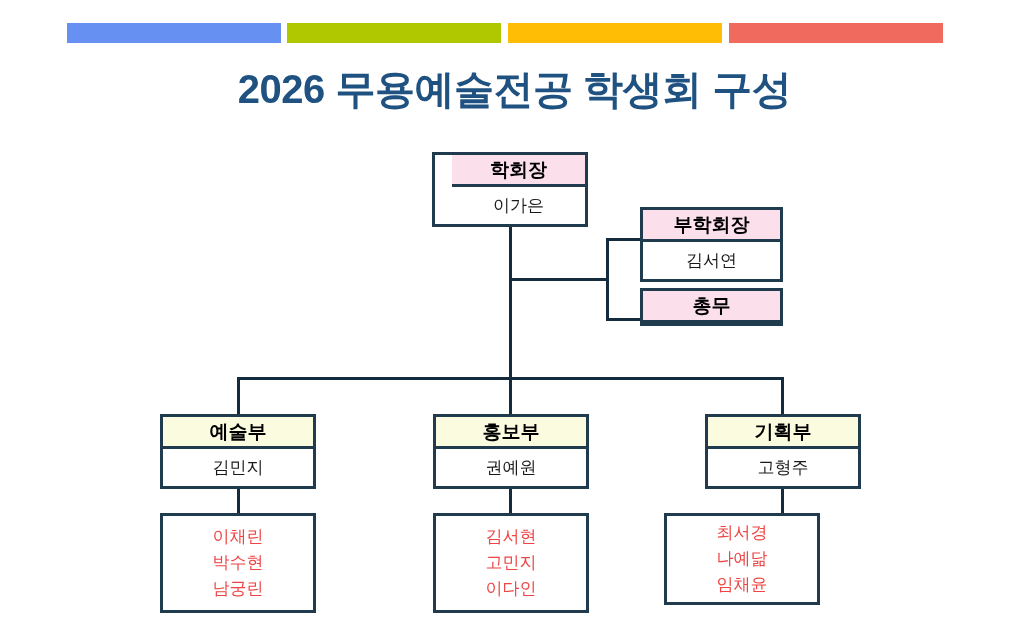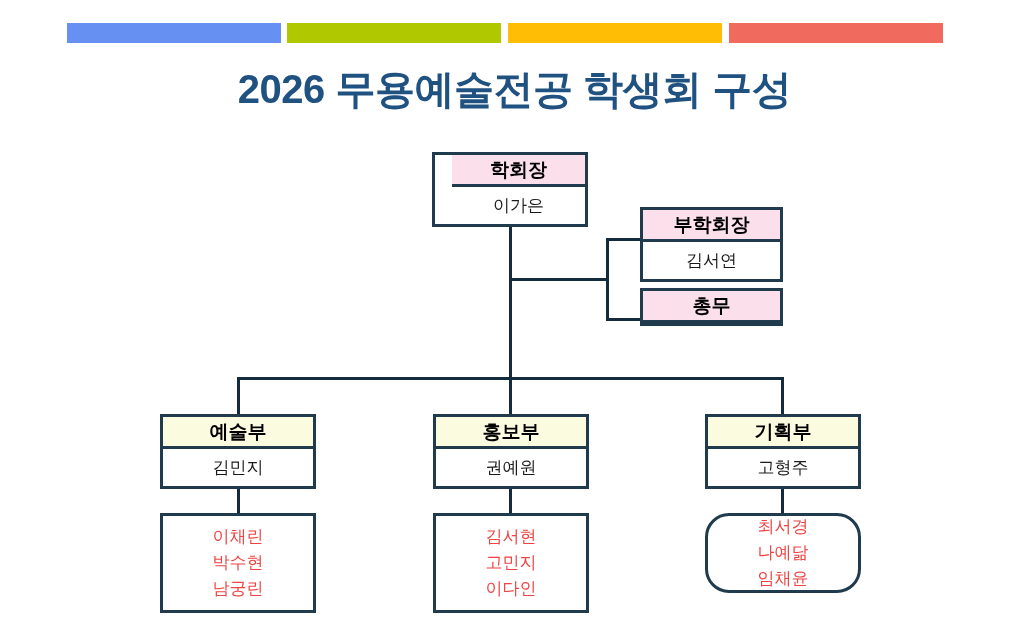--- a/index.html
+++ b/index.html
@@ -101,21 +101,21 @@
   #node-president   { left: 432px; top: 152px; width: 156px; padding-left: 17px; }
   #node-vice        { left: 640px; top: 207px; width: 143px; }
   #node-treasurer   { left: 640px; top: 288px; width: 143px; }
 
   #node-dept-0      { left: 160px; top: 414px; width: 156px; }
   #node-dept-1      { left: 433px; top: 414px; width: 156px; }
   #node-dept-2      { left: 705px; top: 414px; width: 156px; }
 
   #members-dept-0   { left: 160px; top: 513px; width: 156px; height: 100px; }
   #members-dept-1   { left: 433px; top: 513px; width: 156px; height: 100px; }
-  #members-dept-2   { left: 705px; top: 513px; width: 156px; height: 80px; border-radius: 24px; }
+  #members-dept-2   { left: 664px; top: 513px; width: 156px; height: 92px; }
 </style>
 </head>
 <body>
 
 <div id="canvas">
 
   <div class="colorbar bar-blue"></div>
   <div class="colorbar bar-green"></div>
   <div class="colorbar bar-yellow"></div>
   <div class="colorbar bar-red"></div>

